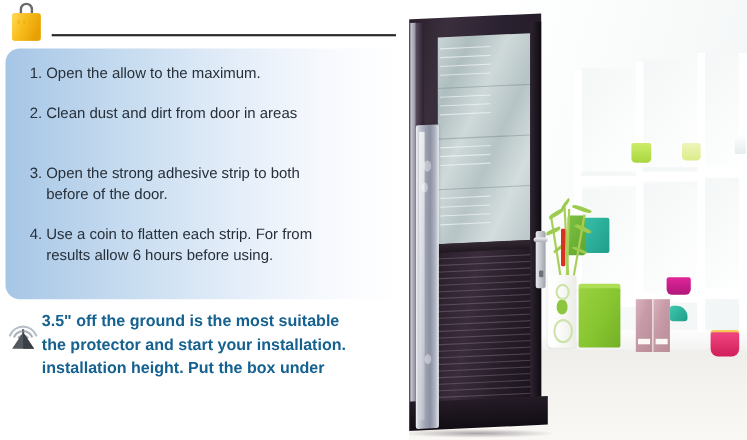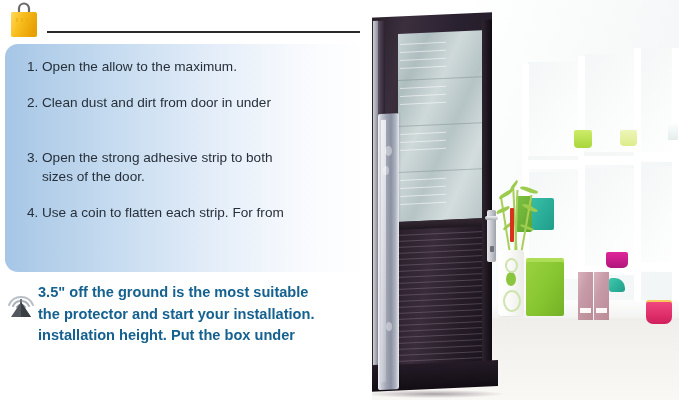--- a/index.html
+++ b/index.html
@@ -182,30 +182,31 @@
       <div id="title-rule"></div>
     </div>
 
     <div id="steps-panel">
 
       <div class="step" id="step-1">
         <span class="num">1.</span><span>Open the allow to the maximum.</span>
       </div>
 
       <div class="step" id="step-2">
-        <span class="num">2.</span><span>Clean dust and dirt from door in under</span>
+        <span class="num">2.</span><span>Clean dust and dirt from door in areas</span>
       </div>
 
       <div class="step" id="step-3">
         <span class="num">3.</span><span>Open the strong adhesive strip to both</span>
-        <span class="ln2">sizes of the door.</span>
+        <span class="ln2">before of the door.</span>
       </div>
 
       <div class="step" id="step-4">
         <span class="num">4.</span><span>Use a coin to flatten each strip. For from</span>
+        <span class="ln2">results allow 6 hours before using.</span>
       </div>
     </div>
 
     <div id="callout">
       <svg id="signal-icon" viewBox="0 0 32 34">
         <g fill="none" stroke="#b9bfc6" stroke-width="2" stroke-linecap="round">
           <path d="M4 20 A13 13 0 0 1 28 20"></path>
         </g>
         <g fill="none" stroke="#aab1b9" stroke-width="2" stroke-linecap="round">
           <path d="M8 21 A9 9 0 0 1 24 21"></path>

